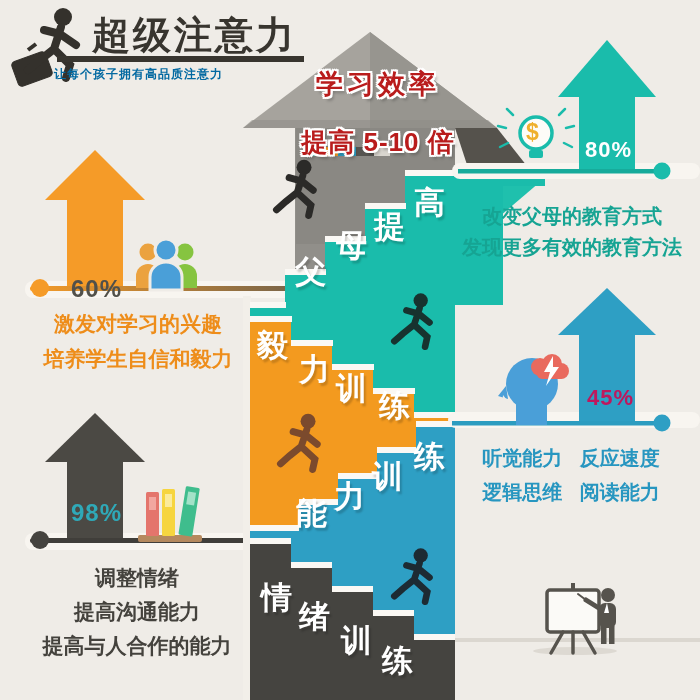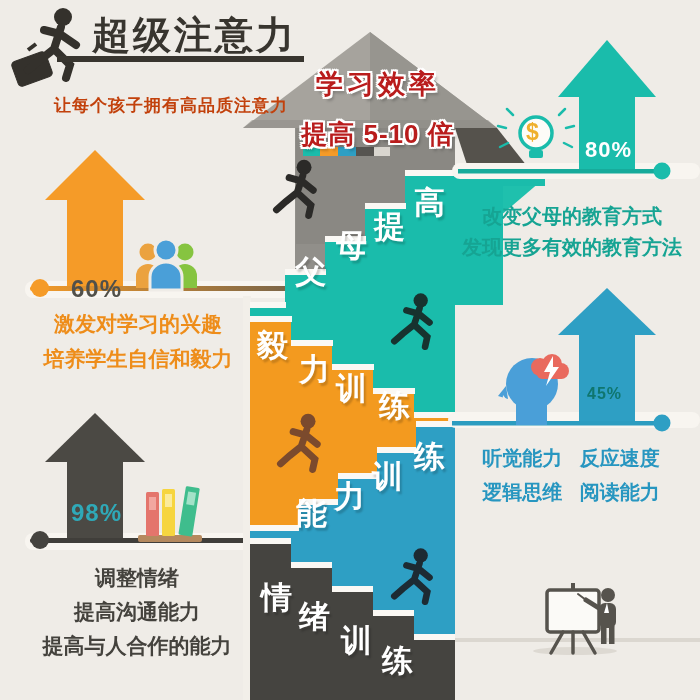--- a/index.html
+++ b/index.html
@@ -3,35 +3,35 @@
 <meta charset="utf-8">
 <style>
   html,body{margin:0;padding:0;background:#d8d5cf;}
   .stage{position:relative;width:700px;height:700px;overflow:hidden;background:#efece7;
          font-family:"Liberation Sans","DejaVu Sans",sans-serif;}
   .stage svg.bg{position:absolute;left:0;top:0;}
   .abs{position:absolute;}
   
   .title{left:92px;top:10px;width:215px;font-size:38px;font-weight:bold;color:#38352f;letter-spacing:3px;}
   .divider{left:57px;top:56px;width:247px;height:6px;background:#38352f;}
-  .subtitle{left:54px;top:66px;width:260px;font-size:17px;font-weight:bold;color:#c2410c;letter-spacing:1px;margin-top:28px;}
+  .subtitle{left:54px;top:66px;width:260px;font-size:12px;font-weight:bold;color:#0369a1;letter-spacing:1px;}
   
   .headline{left:272px;top:66px;width:212px;text-align:center;color:#b91c1c;font-weight:bold;
     text-shadow:-2px -2px 0 #fff,2px -2px 0 #fff,-2px 2px 0 #fff,2px 2px 0 #fff,0 -2px 0 #fff,0 2px 0 #fff,-2px 0 0 #fff,2px 0 0 #fff,3px 4px 3px rgba(0,0,0,.25);}
   .headline .l1{font-size:27px;letter-spacing:4px;}
-  .headline .l2{font-size:26px;margin-top:15px;letter-spacing:1px;}
+  .headline .l2{font-size:26px;margin-top:23px;letter-spacing:1px;}
   
   .schar{position:absolute;color:#ffffff;font-weight:bold;font-size:31px;line-height:31px;
          text-shadow:2px 3px 2px rgba(0,0,0,.18);}
   
   .pct{position:absolute;font-weight:bold;font-size:24px;letter-spacing:1px;}
   .pct.p60{left:71px;top:251px;color:#51504a;margin-top:24px;}
   .pct.p25{left:71px;top:499px;color:#2fa9b8;}
   .pct.p80{left:585px;top:137px;color:#ffffff;font-size:22px;}
-  .pct.p45{left:587px;top:385px;color:#0f766e;font-size:16px;}
+  .pct.p45{left:587px;top:385px;color:#be185d;font-size:22px;}
   
   .sec{position:absolute;font-weight:bold;text-align:center;}
   .sec div{white-space:nowrap;text-align:center;}
   .sec-lt{left:18px;top:306px;width:240px;color:#ee8d1a;font-size:21px;line-height:35px;}
   .sec-lb{left:8px;top:561px;width:258px;color:#44423d;font-size:21px;line-height:34px;}
   .sec-rt{left:446px;top:201px;width:252px;color:#16a493;font-size:20px;line-height:31px;}
   .sec-rm{left:452px;top:441px;width:238px;color:#2796c0;font-size:20px;line-height:34px;word-spacing:12px;}
   .dollar{left:526px;top:119px;font-size:23px;font-weight:bold;color:#efb02c;}
 </style>
 </head>

